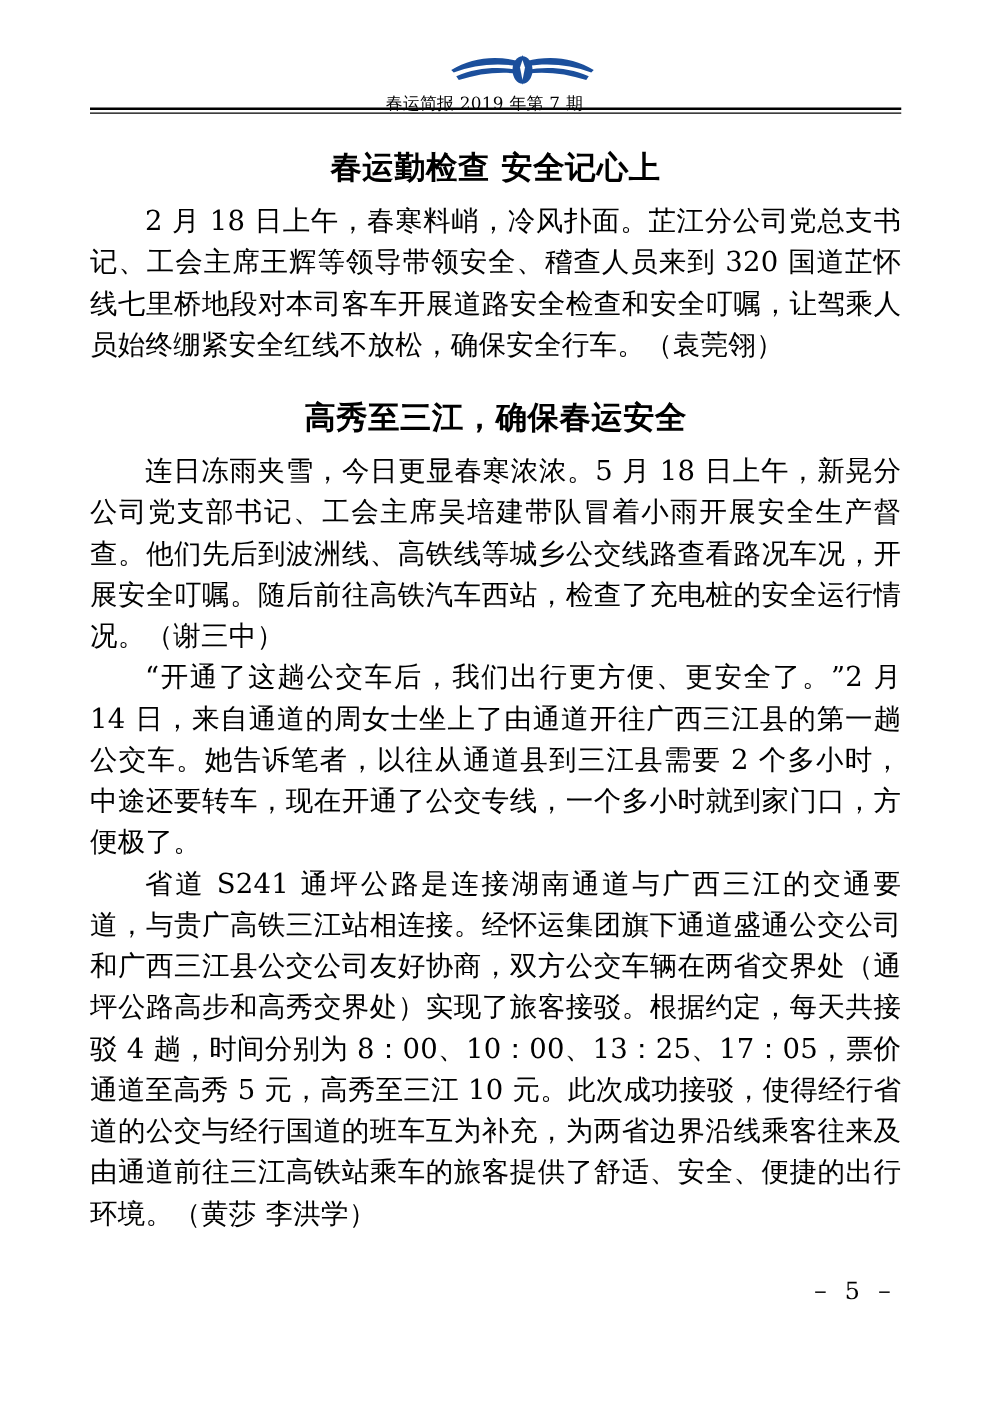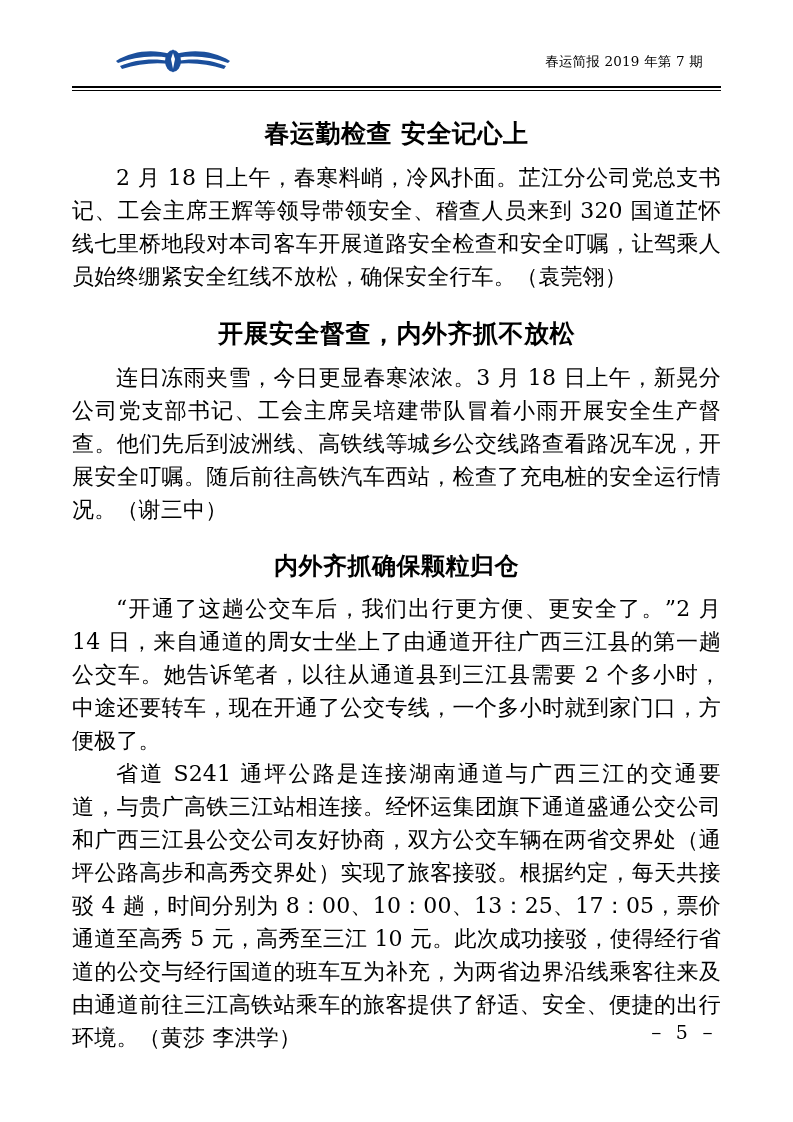--- a/index.html
+++ b/index.html
@@ -23,20 +23,21 @@
     box-sizing: border-box;
     padding: 40px 72px 0 72px;
   }
   
   .masthead {
     position: relative;
     height: 44px;
     display: flex;
     align-items: center;
     justify-content: space-between;
+    flex-direction: column;
   }
   .logo {
     width: 118px;
     height: 34px;
     position: relative;
     margin-left: 42px;
   }
   .logo svg { display: block; }
   .issue-line {
     font-size: 13.5px;
@@ -121,24 +122,23 @@
     <div class="rule-thick"></div>
     <div class="rule-gap"></div>
     <div class="rule-thin"></div>
   </div>
 
   <div class="content">
 
     <h2 class="article-title t1">春运勤检查  安全记心上</h2>
     <p class="para">2 月 18 日上午，春寒料峭，冷风扑面。芷江分公司党总支书记、工会主席王辉等领导带领安全、稽查人员来到 320 国道芷怀线七里桥地段对本司客车开展道路安全检查和安全叮嘱，让驾乘人员始终绷紧安全红线不放松，确保安全行车。（袁莞翎）</p>
 
-    <h2 class="article-title t2">开展安全督查，内外齐抓不放松</h2>
-    <p class="para">连日冻雨夹雪，今日更显春寒浓浓。3 月 18 日上午，新晃分公司党支部书记、工会主席吴培建带队冒着小雨开展安全生产督查。他们先后到波洲线、高铁线等城乡公交线路查看路况车况，开展安全叮嘱。随后前往高铁汽车西站，检查了充电桩的安全运行情况。（谢三中）</p>
+    <h2 class="article-title t2">高秀至三江，确保春运安全</h2>
+    <p class="para">连日冻雨夹雪，今日更显春寒浓浓。5 月 18 日上午，新晃分公司党支部书记、工会主席吴培建带队冒着小雨开展安全生产督查。他们先后到波洲线、高铁线等城乡公交线路查看路况车况，开展安全叮嘱。随后前往高铁汽车西站，检查了充电桩的安全运行情况。（谢三中）</p>
 
-    <h2 class="article-title t3">内外齐抓确保颗粒归仓</h2>
 
     <p class="para">“开通了这趟公交车后，我们出行更方便、更安全了。”2 月 14 日，来自通道的周女士坐上了由通道开往广西三江县的第一趟公交车。她告诉笔者，以往从通道县到三江县需要 2 个多小时，中途还要转车，现在开通了公交专线，一个多小时就到家门口，方便极了。</p>
     <p class="para">省道 S241 通坪公路是连接湖南通道与广西三江的交通要道，与贵广高铁三江站相连接。经怀运集团旗下通道盛通公交公司和广西三江县公交公司友好协商，双方公交车辆在两省交界处（通坪公路高步和高秀交界处）实现了旅客接驳。根据约定，每天共接驳 4 趟，时间分别为 8：00、10：00、13：25、17：05，票价通道至高秀 5 元，高秀至三江 10 元。此次成功接驳，使得经行省道的公交与经行国道的班车互为补充，为两省边界沿线乘客往来及由通道前往三江高铁站乘车的旅客提供了舒适、安全、便捷的出行环境。（黄莎 李洪学）</p>
 
   </div>
 
   <div class="page-number">－ 5 －</div>
 
 </div>
 

